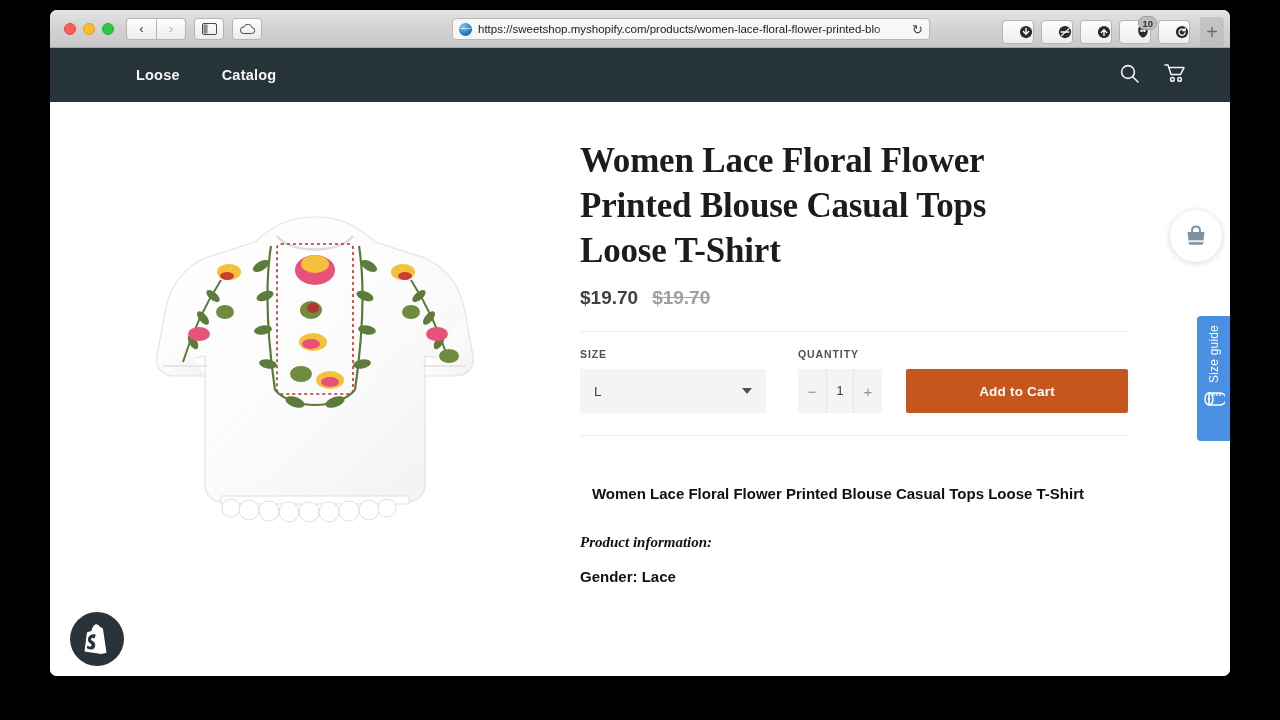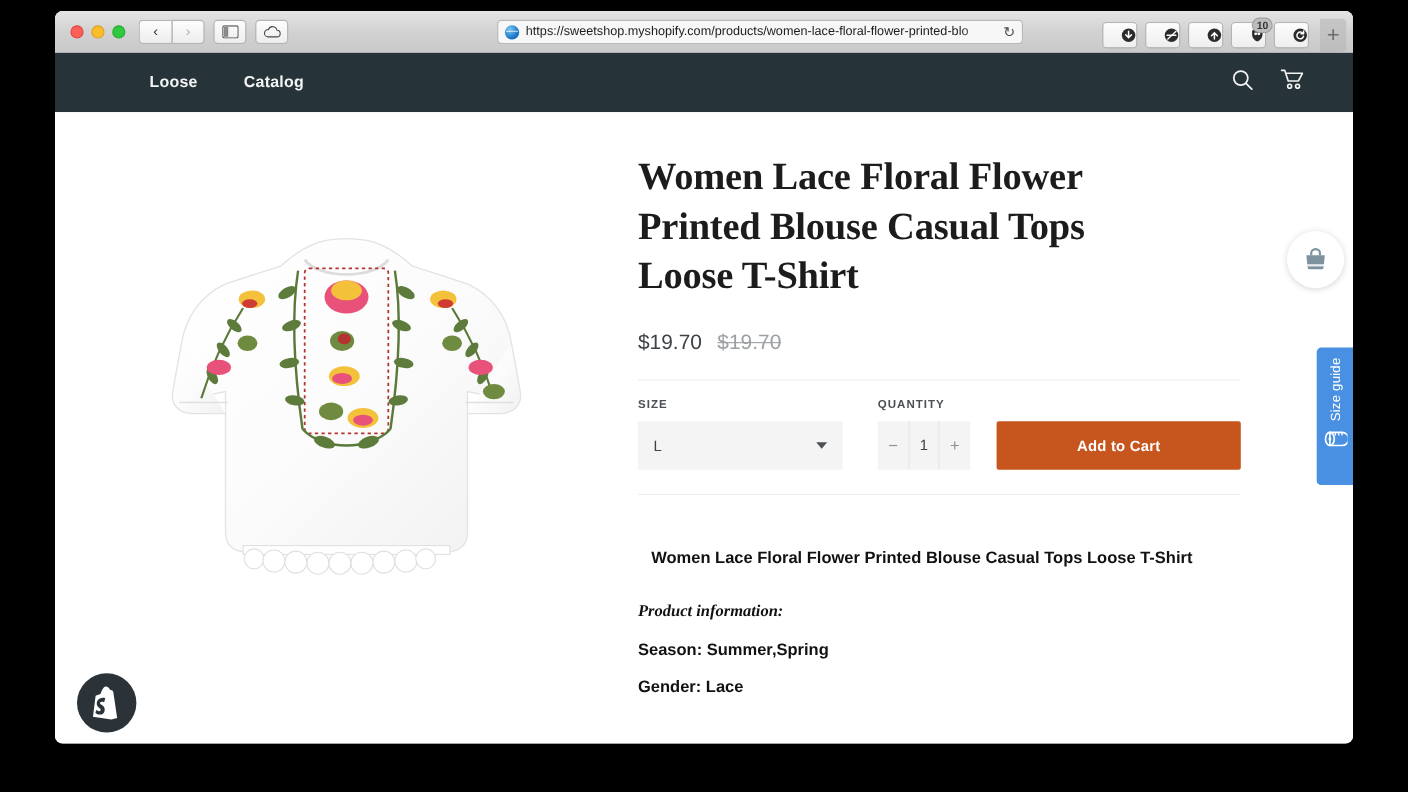--- a/index.html
+++ b/index.html
@@ -144,21 +144,21 @@
   }
   .product-title {
     font-family: "Liberation Serif", serif;
     font-weight: bold;
     font-size: 35px;
     line-height: 45px;
     color: #1c1c1c;
     letter-spacing: -0.2px;
     max-width: 440px;
   }
-  .price-row { margin-top: 28px; display: flex; align-items: flex-end; gap: 14px; }
+  .price-row { margin-top: 14px; display: flex; align-items: flex-end; gap: 14px; font-weight: bold; }
   .price { font-size: 19px; color: #3d4246; }
   .price-compare { font-size: 19px; color: #9aa0a4; text-decoration: line-through; }
 
   .divider { height: 1px; background: #ededef; margin-top: 22px; }
 
   .options { display: flex; gap: 0; margin-top: 16px; align-items: flex-end; }
   .field-label {
     font-size: 10.5px; letter-spacing: .9px; color: #4b5156;
     font-weight: bold; margin-bottom: 9px;
   }
@@ -470,21 +470,20 @@
         </div>
 
         <button class="atc">Add to Cart</button>
       </div>
 
       <div class="divider"></div>
 
       <div class="desc">
         <div class="desc-heading">Women Lace Floral Flower Printed Blouse Casual Tops Loose T-Shirt</div>
         <div class="desc-label">Product information:</div>
-        <div class="desc-line">Season: Summer,Spring</div>
         <div class="desc-line">Gender: Lace</div>
       </div>
 
       <div class="bag-fab">
         <svg width="26" height="26" viewBox="0 0 26 26">
           <path d="M9 9V7.4a4 4 0 0 1 8 0V9" fill="none" stroke="#7d929e" stroke-width="2"></path>
           <path d="M4.6 9h16.8l-1.2 11.4a1.6 1.6 0 0 1-1.6 1.4H7.4a1.6 1.6 0 0 1-1.6-1.4z" fill="#7d929e"></path>
           <rect x="5.3" y="17.2" width="15.4" height="2" fill="#e9eff2"></rect>
         </svg>
       </div>

